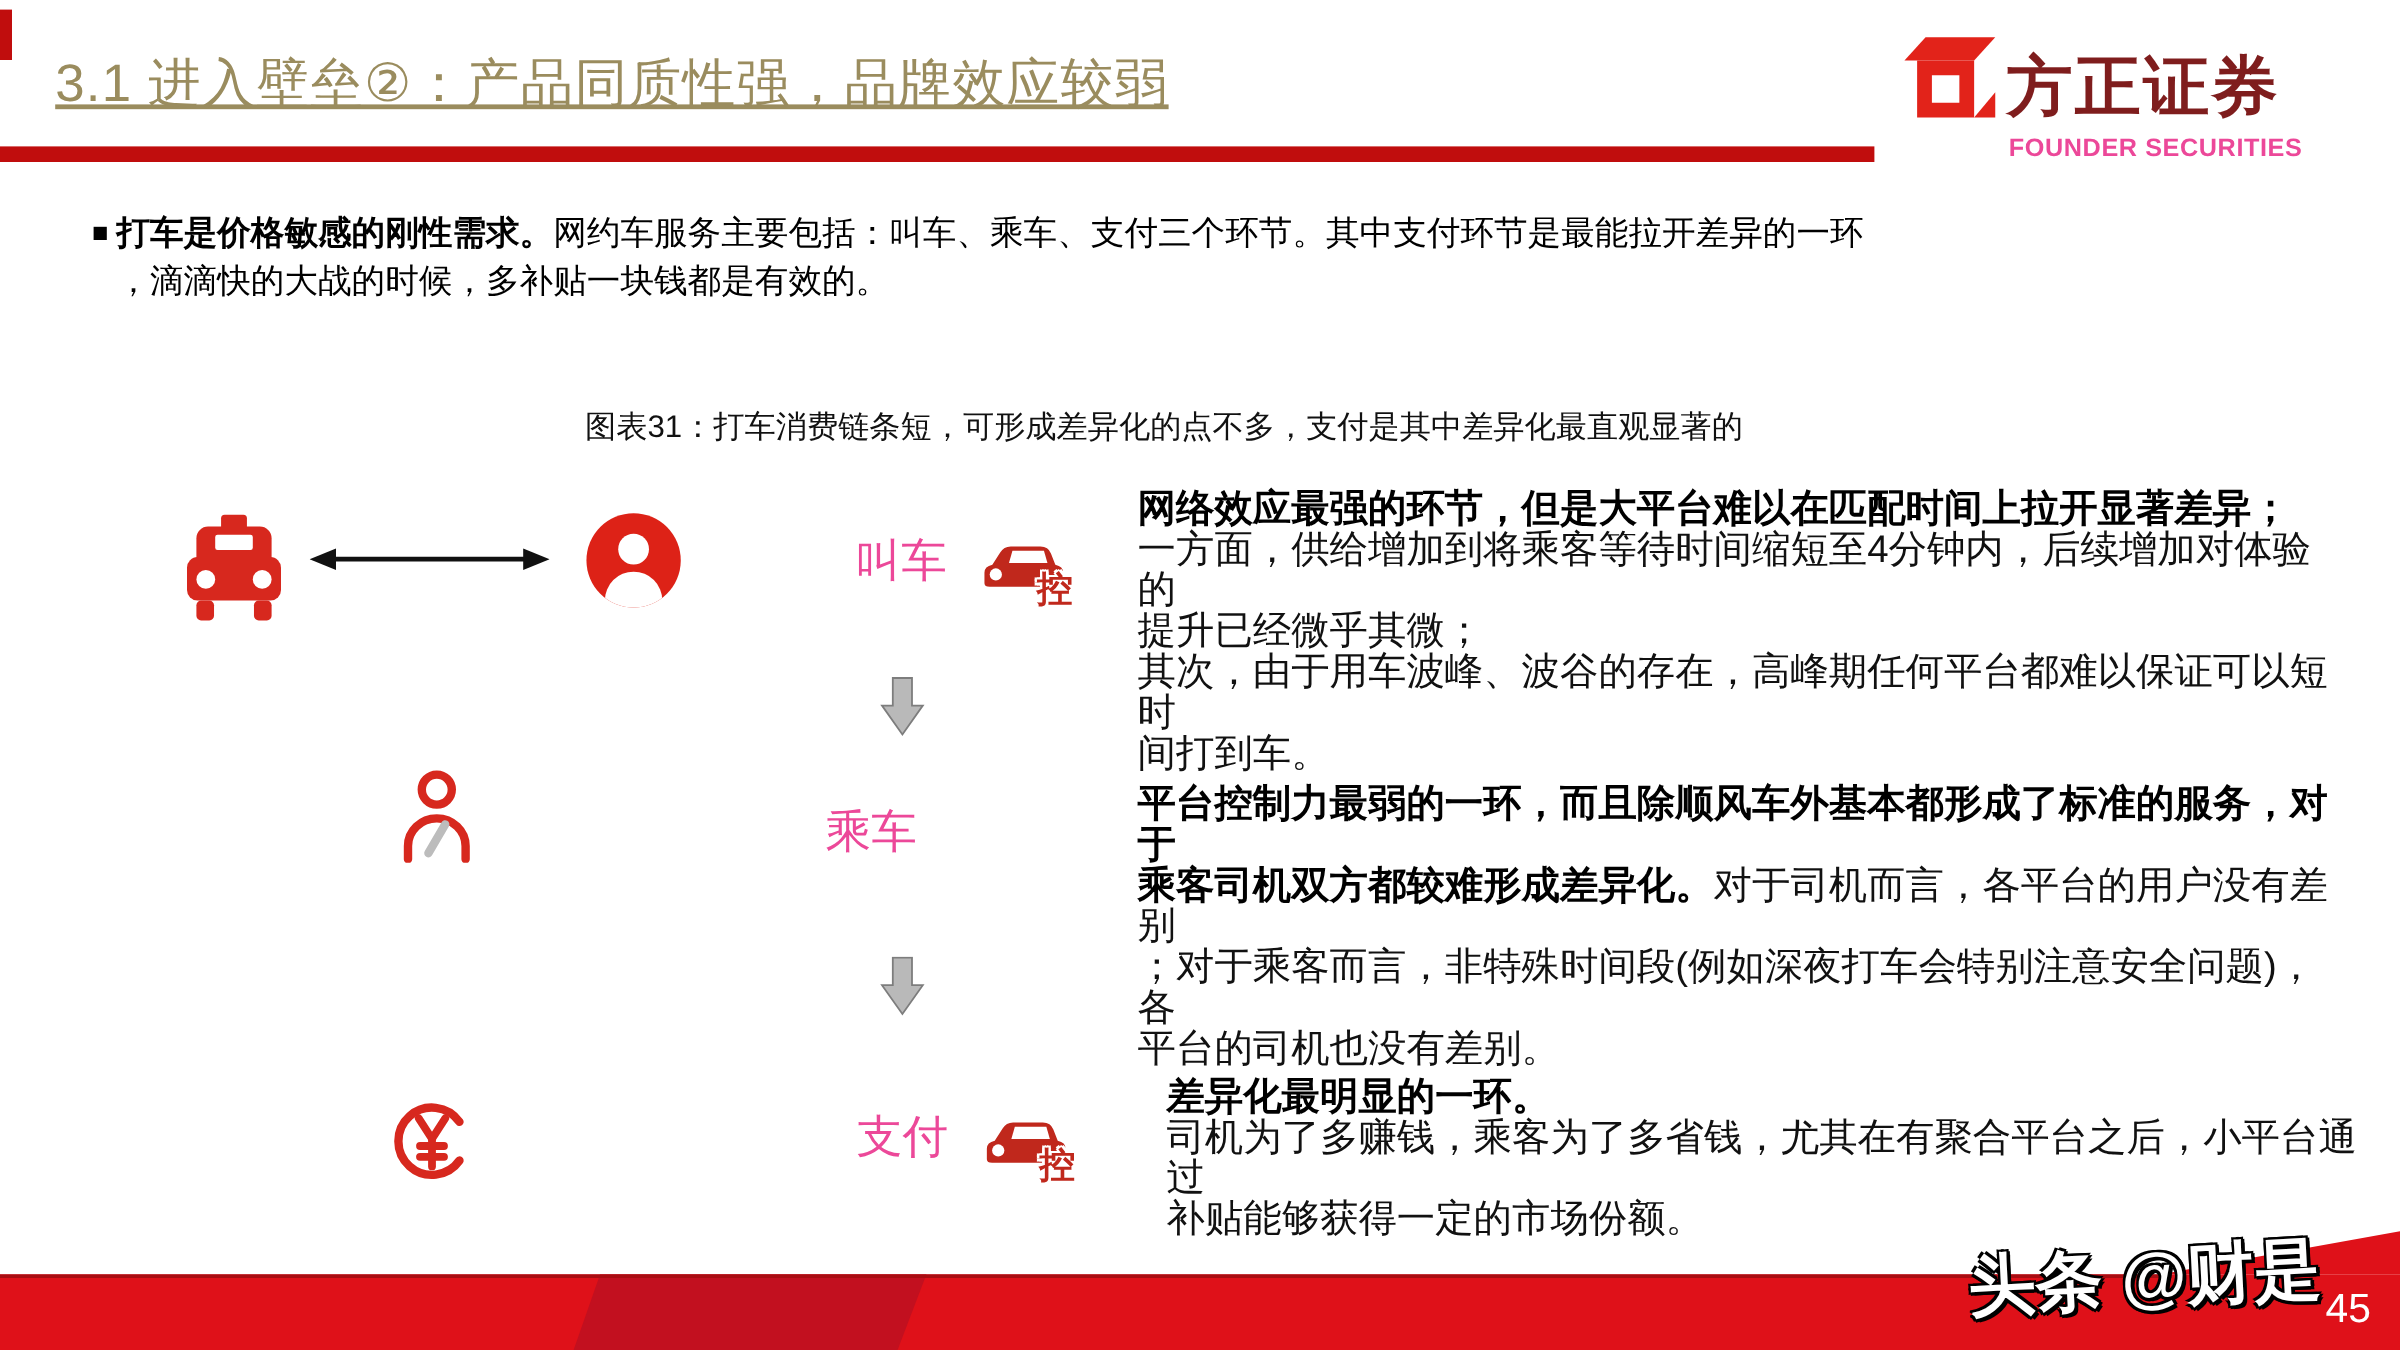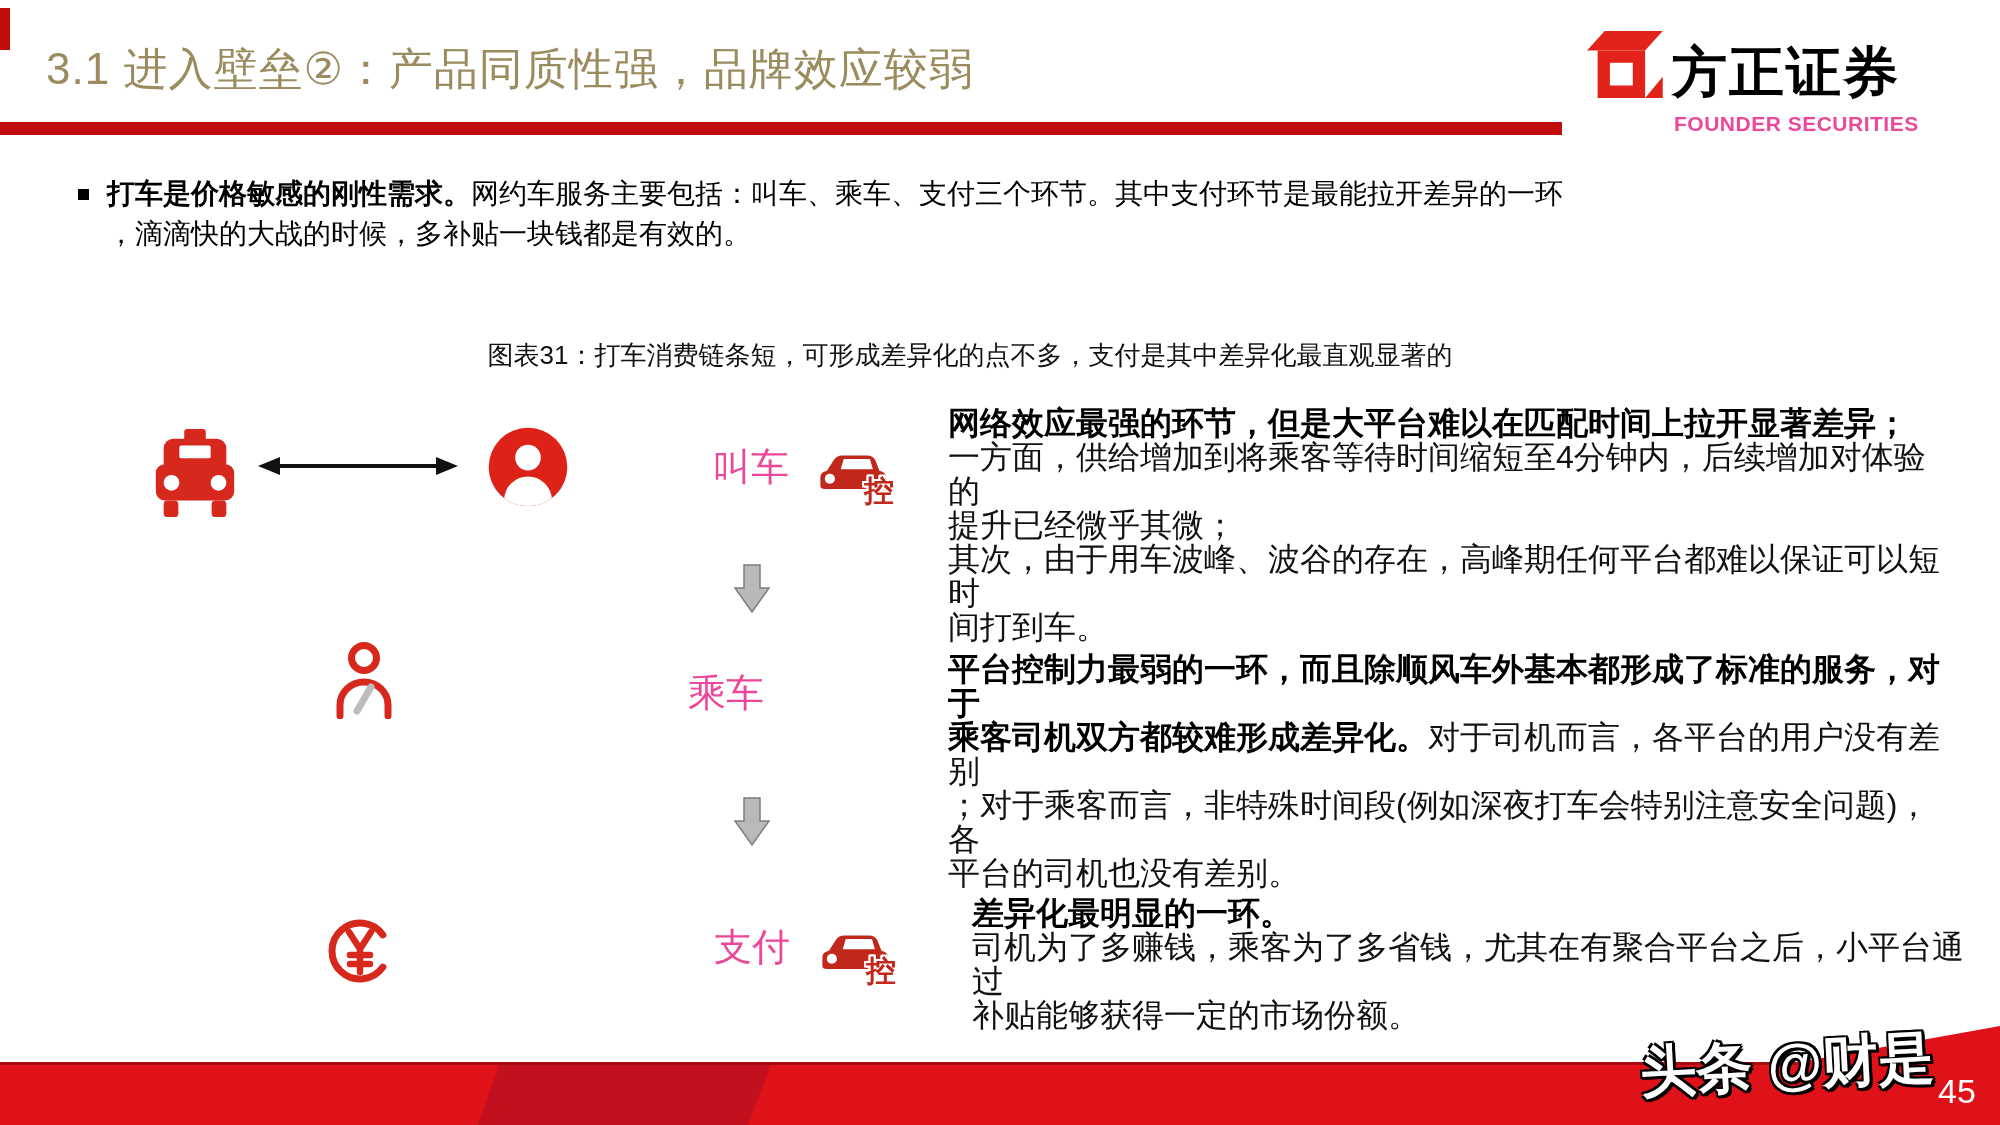--- a/index.html
+++ b/index.html
@@ -4,30 +4,30 @@
 <style>
   html,body{margin:0;padding:0;}
   body{
     width:2000px;height:1125px;position:relative;background:#ffffff;
     font-family:"Liberation Sans","DejaVu Sans",sans-serif;overflow:hidden;
   }
   .abs{position:absolute;}
 
   
   .corner-strip{left:0;top:8px;width:10px;height:42px;background:#c00d0d;}
-  .page-title{left:46px;top:40px;font-size:44px;color:#9a8c5e;letter-spacing:1px;white-space:nowrap;}
+  .page-title{left:46px;top:40px;font-size:44px;color:#9a8c5e;letter-spacing:1px;white-space:nowrap;text-decoration:underline;}
   .title-rule{left:0;top:122px;width:1562px;height:13px;background:#c00d0d;}
 
   
-  .logo-zh{left:1672px;top:36px;font-size:55px;font-weight:700;color:#000000;letter-spacing:2px;white-space:nowrap;}
+  .logo-zh{left:1672px;top:36px;font-size:55px;font-weight:700;color:#7f1d1d;letter-spacing:2px;white-space:nowrap;}
   .logo-en{left:1674px;top:112px;font-size:21px;font-weight:700;color:#ec4899;letter-spacing:0.5px;white-space:nowrap;}
 
   
   .bullets{left:78px;top:174px;width:1850px;}
-  .bullet{display:flex;gap:18px;font-size:28px;line-height:40px;color:#000;}
+  .bullet{display:flex;gap:8px;font-size:28px;line-height:40px;color:#000;}
   .bullet + .bullet{margin-top:26px;}
   .bullet .sq{width:11px;height:11px;background:#000;margin-top:15px;flex:none;}
   .bullet .txt{white-space:pre-line;}
   .bullet b{font-weight:700;}
 
   
   .fig-caption{left:0;top:338px;width:1940px;text-align:center;font-size:26px;color:#111;}
 
   
   .stage-label{font-family:"Liberation Serif","DejaVu Serif",serif;font-size:38px;color:#ec4899;white-space:nowrap;}

